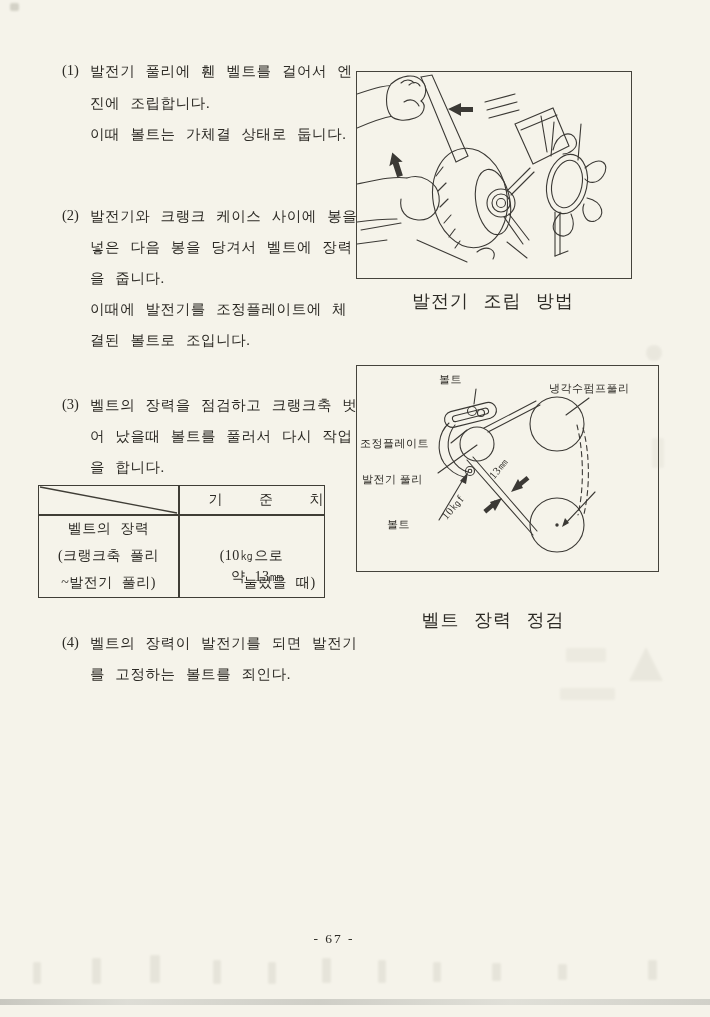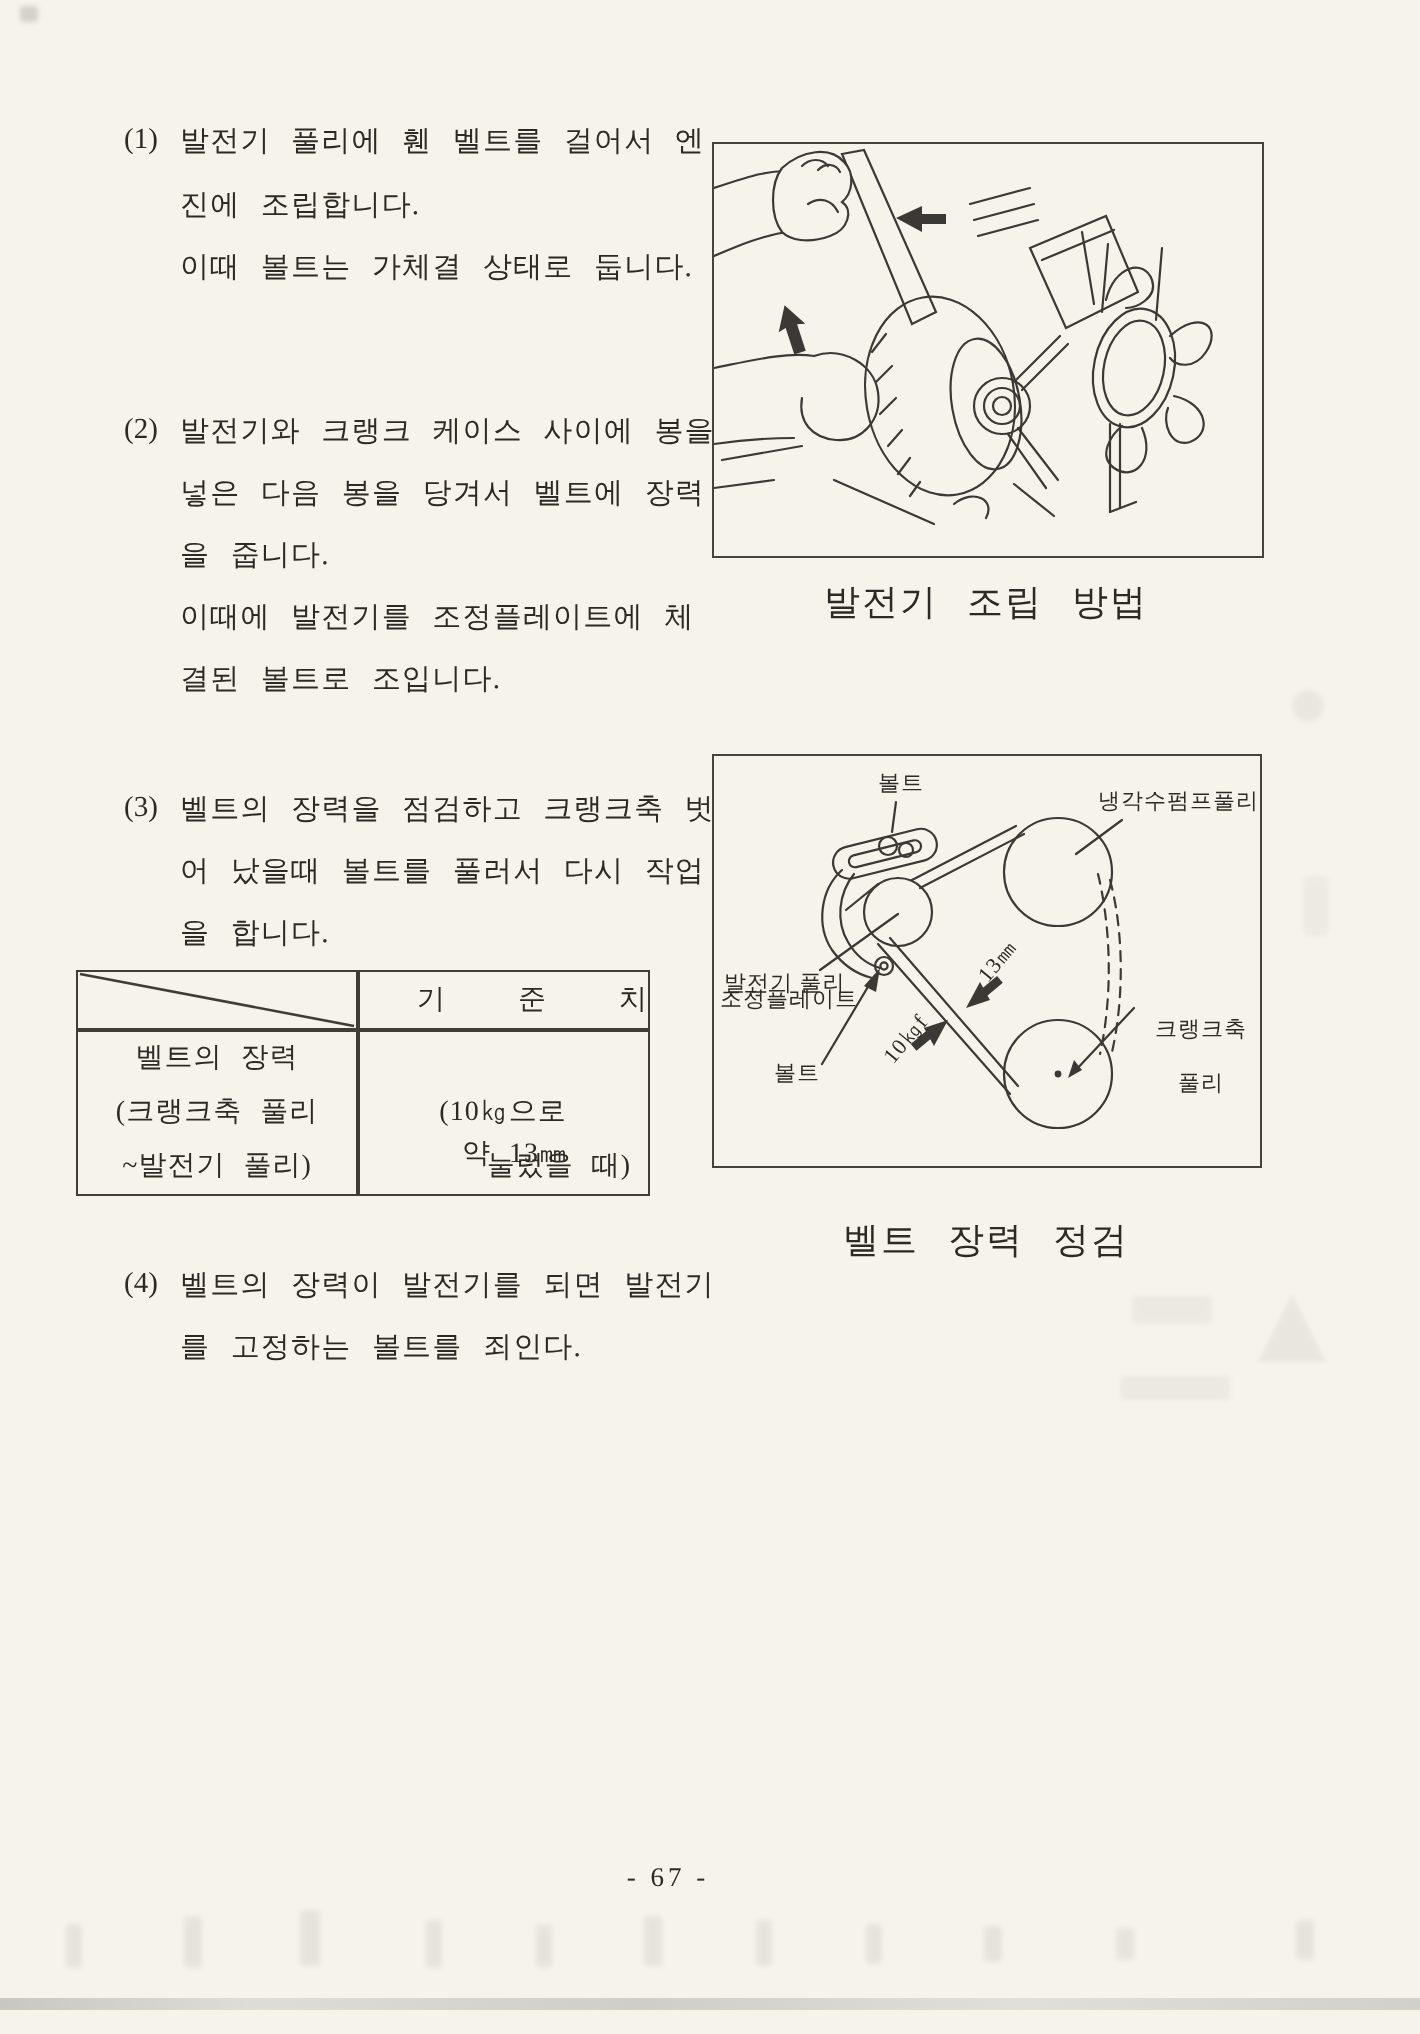--- a/index.html
+++ b/index.html
@@ -150,21 +150,21 @@
     <g fill="#3b3935" stroke="none">
       <polygon points="91,37 104,31 104,35 116,35 116,40 104,40 104,44"></polygon>
       <g transform="rotate(-18 39 92)">
         <polygon points="39,80 46,92 42,91 42,105 36,105 36,91 32,92"></polygon>
       </g>
     </g>
   </svg>
 </div>
 <div class="caption" style="left:356px;top:289px;width:274px;">발전기 조립 방법</div>
 
-<div class="figbox" style="left:356px;top:377px;width:273px;height:205px;">
+<div class="figbox" style="left:356px;top:365px;width:273px;height:205px;padding-left:28px;">
   <svg width="273" height="205" viewBox="0 0 273 205">
     <g stroke="#3b3935" stroke-width="1.1" fill="none" stroke-linecap="round">
 
       <circle cx="172" cy="58" r="27"></circle>
       <circle cx="172" cy="159" r="27"></circle>
       <circle cx="92" cy="78" r="17"></circle>
 
       <g transform="rotate(-14 85 49)">
         <rect x="59" y="41" width="53" height="16" rx="8"></rect>
         <rect x="67" y="46" width="37" height="6" rx="3"></rect>
@@ -202,29 +202,25 @@
       <polygon points="126,126 138,122 133,113"></polygon>
       <rect x="130" y="114.5" width="15" height="4.5" transform="rotate(-40 137 117)"></rect>
 
       <polygon points="117,132 105,136 110,145"></polygon>
       <rect x="98" y="139" width="15" height="4.5" transform="rotate(-40 105 141)"></rect>
     </g>
   </svg>
 
   <div class="dlabel" style="left:82px;top:6px;">볼트</div>
   <div class="dlabel" style="left:192px;top:15px;">냉각수펌프풀리</div>
-  <div class="dlabel" style="left:3px;top:70px;margin-top:44px;">조정플레이트</div>
+  <div class="dlabel" style="left:3px;top:70px;">조정플레이트</div>
   <div class="dlabel" style="left:5px;top:106px;">발전기 풀리</div>
   <div class="dlabel" style="left:30px;top:151px;">볼트</div>
   <div class="dlabel rot" style="left:130px;top:95px;">13㎜</div>
   <div class="dlabel rot" style="left:82px;top:134px;">10㎏f</div>
-  <div class="dlabel" style="left:206px;top:117px;width:62px;text-align:center;">
-    <span>크랭크축</span><br>
-    <span>풀리</span>
-  </div>
 </div>
 <div class="caption" style="left:356px;top:608px;width:274px;">벨트 장력 정검</div>
 
 <div class="abs" style="left:284px;top:931px;width:100px;text-align:center;font-size:13.5px;letter-spacing:2px;">- 67 -</div>
 
 <div>
   <div class="ghost" style="left:10px;top:3px;width:9px;height:8px;opacity:0.3;"></div>
   <div class="ghost" style="left:33px;top:962px;width:8px;height:22px;"></div>
   <div class="ghost" style="left:92px;top:958px;width:9px;height:26px;"></div>
   <div class="ghost" style="left:150px;top:955px;width:10px;height:28px;"></div>

